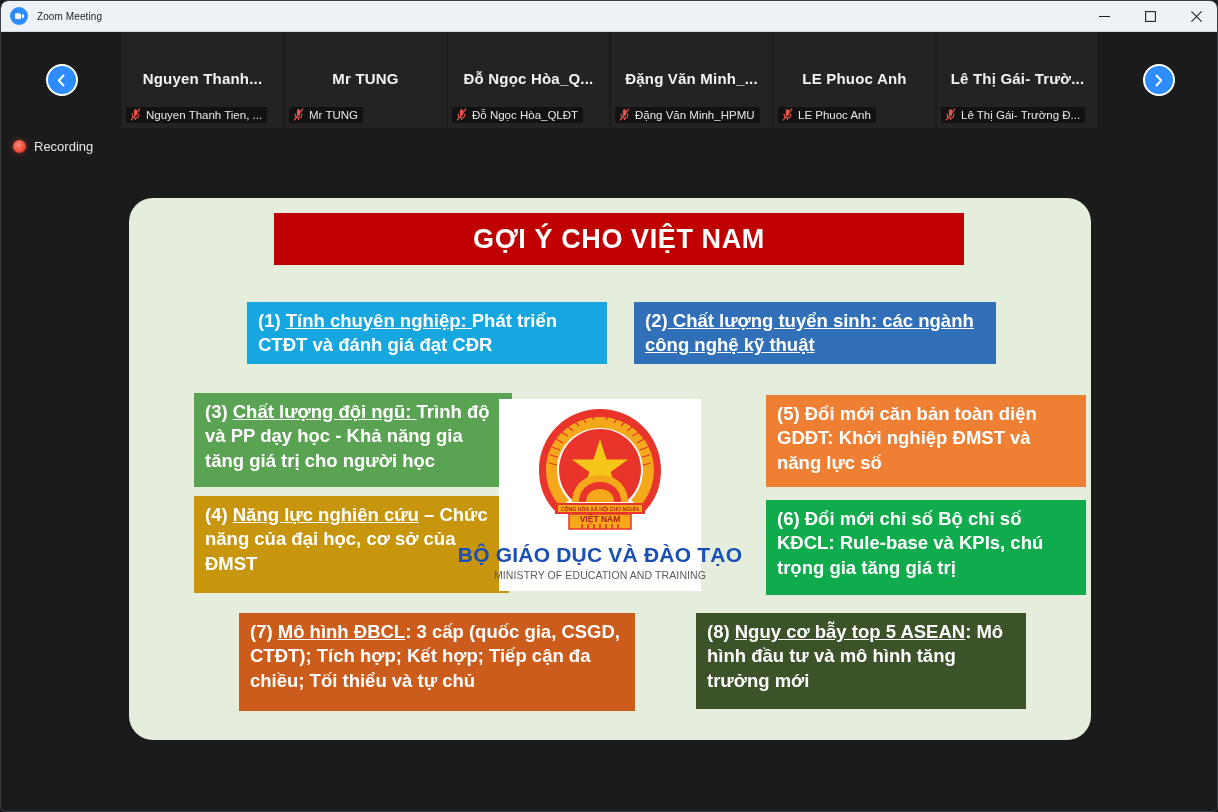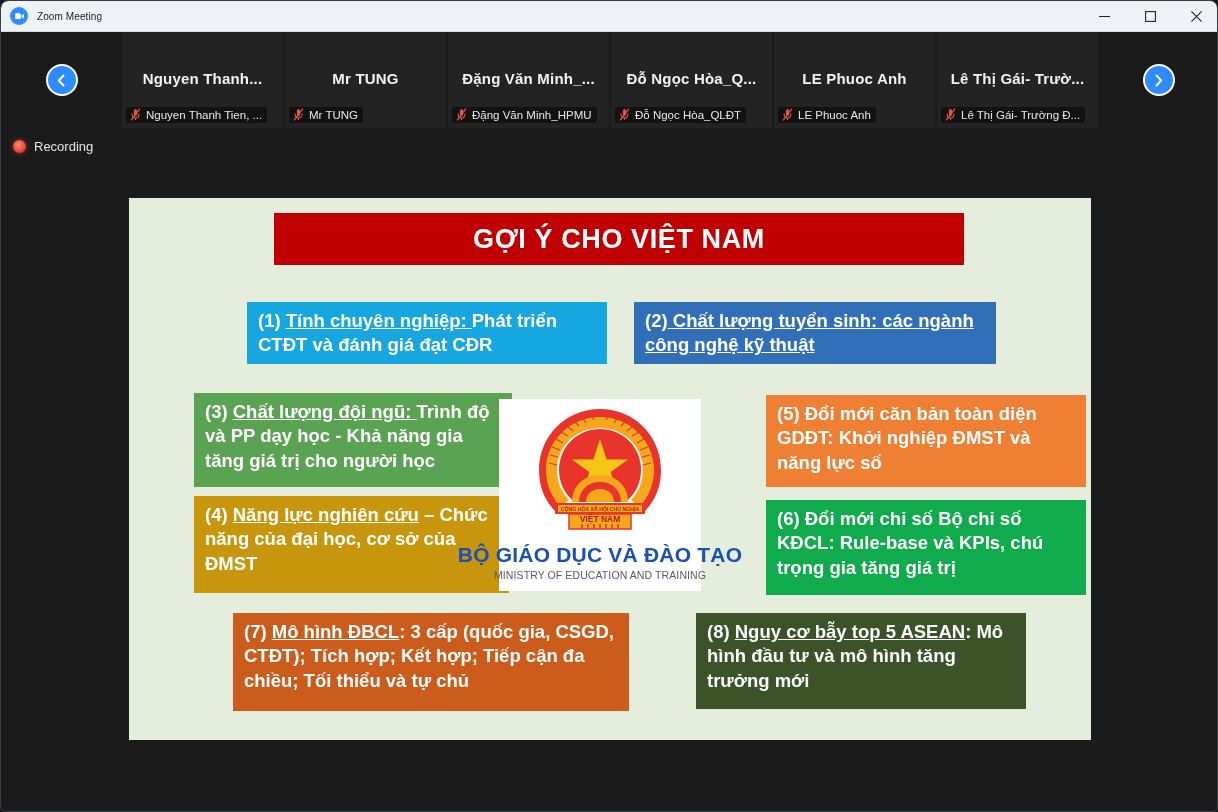--- a/index.html
+++ b/index.html
@@ -130,20 +130,21 @@
     flex: none;
   }
   .rec-text { font-size: 13px; color: #e6e6e6; }
 
   
   .slide {
     position: absolute;
     left: 128px; top: 197px;
     width: 962px; height: 542px;
     background: #e5eedd;
+    border-radius: 24px;
   }
   .slide-title {
     position: absolute;
     left: 145px; top: 15px;
     width: 690px; height: 52px;
     background: #c00000;
     display: flex; align-items: center; justify-content: center;
   }
   .slide-title-text {
     color: #ffffff;
@@ -165,21 +166,21 @@
   }
   .box .u { text-decoration: underline; }
 
   
   #box1 { left: 80px;  top: 104px; width: 360px; height: 62px; background: #17a7e0; }
   #box2 { left: 467px; top: 104px; width: 362px; height: 62px; background: #3170b8; }
   #box3 { left: 27px;  top: 195px; width: 318px; height: 94px; background: #5aa353; }
   #box4 { left: 27px;  top: 298px; width: 315px; height: 97px; background: #c8960c; }
   #box5 { left: 599px; top: 197px; width: 320px; height: 92px; background: #ee7f33; }
   #box6 { left: 599px; top: 302px; width: 320px; height: 95px; background: #10ab4d; }
-  #box7 { left: 66px;  top: 415px; width: 396px; height: 98px; background: #cc5c1b; }
+  #box7 { left: 72px;  top: 415px; width: 396px; height: 98px; background: #cc5c1b; }
   #box8 { left: 529px; top: 415px; width: 330px; height: 96px; background: #3c5228; }
 
   
   .emblem {
     position: absolute;
     left: 370px; top: 201px;
     width: 202px; height: 192px;
     background: #ffffff;
     display: flex; flex-direction: column;
     align-items: center; justify-content: flex-start;
@@ -263,42 +264,42 @@
             <path d="M5.5 1.2c-.9 0-1.6.7-1.6 1.6v3.4c0 .9.7 1.6 1.6 1.6s1.6-.7 1.6-1.6V2.8c0-.9-.7-1.6-1.6-1.6z" fill="#e5544b"></path>
             <path d="M2.2 5.6v.9c0 1.9 1.5 3.4 3.3 3.4s3.3-1.5 3.3-3.4v-.9" stroke="#e5544b" stroke-width="1.1" fill="none"></path>
             <path d="M5.5 9.9v2.1" stroke="#e5544b" stroke-width="1.1"></path>
             <path d="M1 12.3L10 .6" stroke="#e5544b" stroke-width="1.3"></path>
           </svg>
           <span class="thumb-label-text">Mr TUNG</span>
         </div>
       </div>
 
       <div class="thumb">
+        <div class="thumb-name-center">Đỗ  Ngọc  Hòa_Q...</div>
+        <div class="thumb-label">
+          <svg class="mic-muted" width="11" height="13" viewBox="0 0 11 13">
+            <path d="M5.5 1.2c-.9 0-1.6.7-1.6 1.6v3.4c0 .9.7 1.6 1.6 1.6s1.6-.7 1.6-1.6V2.8c0-.9-.7-1.6-1.6-1.6z" fill="#e5544b"></path>
+            <path d="M2.2 5.6v.9c0 1.9 1.5 3.4 3.3 3.4s3.3-1.5 3.3-3.4v-.9" stroke="#e5544b" stroke-width="1.1" fill="none"></path>
+            <path d="M5.5 9.9v2.1" stroke="#e5544b" stroke-width="1.1"></path>
+            <path d="M1 12.3L10 .6" stroke="#e5544b" stroke-width="1.3"></path>
+          </svg>
+          <span class="thumb-label-text">Đỗ Ngọc Hòa_QLĐT</span>
+        </div>
+      </div>
+
+      <div class="thumb">
         <div class="thumb-name-center">Đặng  Văn  Minh_...</div>
         <div class="thumb-label">
           <svg class="mic-muted" width="11" height="13" viewBox="0 0 11 13">
             <path d="M5.5 1.2c-.9 0-1.6.7-1.6 1.6v3.4c0 .9.7 1.6 1.6 1.6s1.6-.7 1.6-1.6V2.8c0-.9-.7-1.6-1.6-1.6z" fill="#e5544b"></path>
             <path d="M2.2 5.6v.9c0 1.9 1.5 3.4 3.3 3.4s3.3-1.5 3.3-3.4v-.9" stroke="#e5544b" stroke-width="1.1" fill="none"></path>
             <path d="M5.5 9.9v2.1" stroke="#e5544b" stroke-width="1.1"></path>
             <path d="M1 12.3L10 .6" stroke="#e5544b" stroke-width="1.3"></path>
           </svg>
           <span class="thumb-label-text">Đặng Văn Minh_HPMU</span>
-        </div>
-      </div>
-
-      <div class="thumb">
-        <div class="thumb-name-center">Đỗ  Ngọc  Hòa_Q...</div>
-        <div class="thumb-label">
-          <svg class="mic-muted" width="11" height="13" viewBox="0 0 11 13">
-            <path d="M5.5 1.2c-.9 0-1.6.7-1.6 1.6v3.4c0 .9.7 1.6 1.6 1.6s1.6-.7 1.6-1.6V2.8c0-.9-.7-1.6-1.6-1.6z" fill="#e5544b"></path>
-            <path d="M2.2 5.6v.9c0 1.9 1.5 3.4 3.3 3.4s3.3-1.5 3.3-3.4v-.9" stroke="#e5544b" stroke-width="1.1" fill="none"></path>
-            <path d="M5.5 9.9v2.1" stroke="#e5544b" stroke-width="1.1"></path>
-            <path d="M1 12.3L10 .6" stroke="#e5544b" stroke-width="1.3"></path>
-          </svg>
-          <span class="thumb-label-text">Đỗ Ngọc Hòa_QLĐT</span>
         </div>
       </div>
 
       <div class="thumb">
         <div class="thumb-name-center">LE Phuoc Anh</div>
         <div class="thumb-label">
           <svg class="mic-muted" width="11" height="13" viewBox="0 0 11 13">
             <path d="M5.5 1.2c-.9 0-1.6.7-1.6 1.6v3.4c0 .9.7 1.6 1.6 1.6s1.6-.7 1.6-1.6V2.8c0-.9-.7-1.6-1.6-1.6z" fill="#e5544b"></path>
             <path d="M2.2 5.6v.9c0 1.9 1.5 3.4 3.3 3.4s3.3-1.5 3.3-3.4v-.9" stroke="#e5544b" stroke-width="1.1" fill="none"></path>
             <path d="M5.5 9.9v2.1" stroke="#e5544b" stroke-width="1.1"></path>

